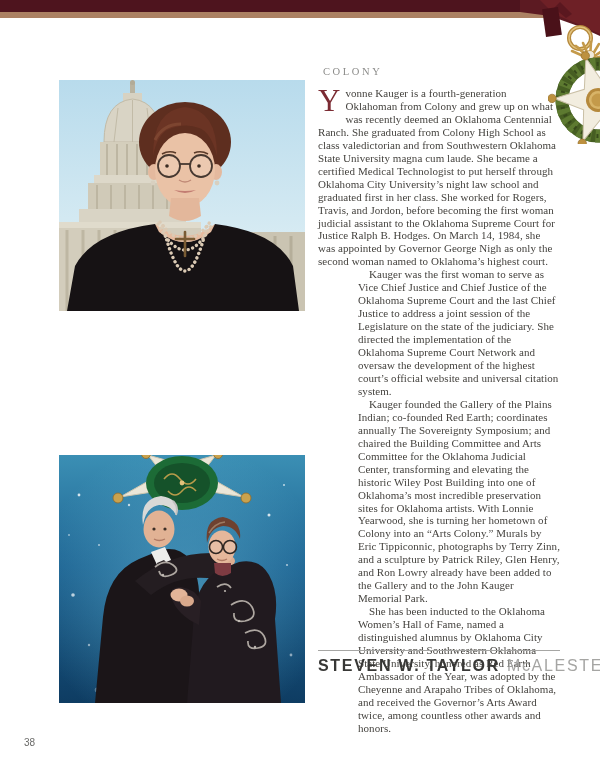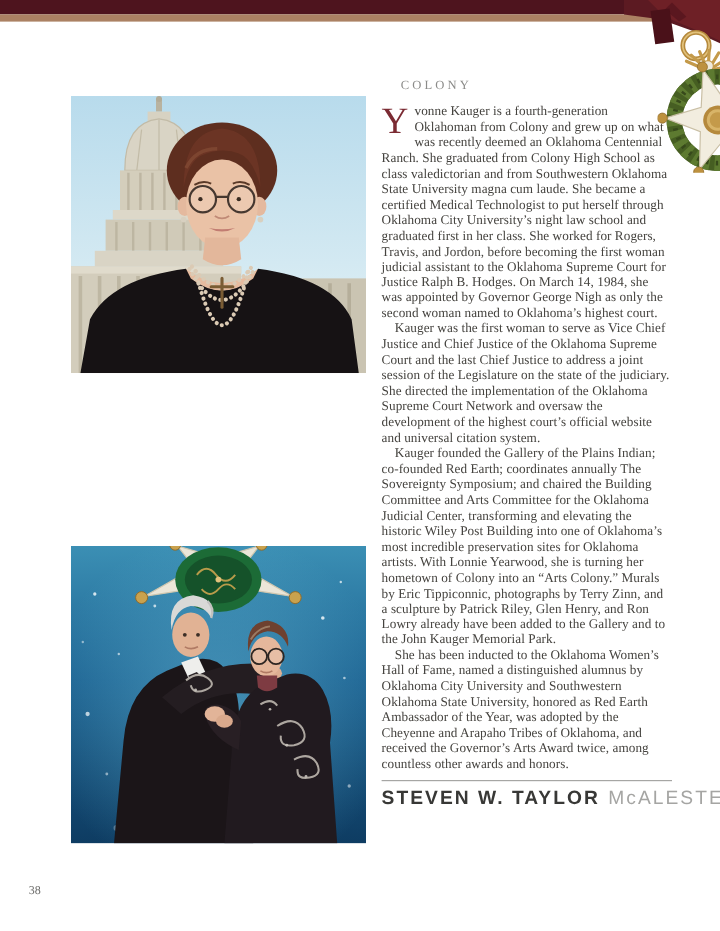--- a/index.html
+++ b/index.html
@@ -19,47 +19,47 @@
   .photo-event{left:59px;top:455px;width:246px;height:248px;}
   .photo svg{display:block;}
 
   
   .article{position:absolute;left:318px;top:64px;width:242px;}
   .title{
     margin:0;font-size:17px;font-weight:700;color:#9a565b;
     letter-spacing:1.6px;line-height:19px;font-family:"Liberation Serif",serif;
   }
   .subtitle{
-    margin:1px 0 0 16px;font-size:10.5px;font-weight:400;color:#8b8b89;
+    margin:1px 0 0 5px;font-size:10.5px;font-weight:400;color:#8b8b89;
     letter-spacing:2.6px;line-height:13px;
   }
   .body-text{margin-top:9px;}
   .body-text p{
     margin:0;font-size:11px;line-height:12.95px;color:#45433f;
     text-align:left;letter-spacing:0.05px;
   }
-  .body-text p.indent{text-indent:11px;}
+  .body-text p.indent{text-indent:11px;margin-left:40px;}
   .dropcap{
     float:left;font-size:31px;line-height:24px;padding:2px 5px 0 0;
     color:#7b2b33;font-weight:400;
   }
 
   
   .caption{position:absolute;left:318px;top:650px;width:242px;font-family:"Liberation Sans",sans-serif;}
   .caption .rule{border:0;border-top:1px solid #a6a6a4;margin:0 0 8px 0;}
   .caption h3{margin:0;font-size:16px;line-height:13px;white-space:nowrap;}
   .caption .cap-name{font-weight:700;color:#383836;letter-spacing:1.7px;}
   .caption .cap-loc{font-weight:400;color:#a5a5a3;letter-spacing:1.7px;margin-left:7px;}
   .caption .cap-text{
     margin:4px 0 0 0;font-size:10px;line-height:13.4px;color:#8f8f8d;width:232px;
     letter-spacing:0.1px;
   }
 
   .page-number{
-    position:absolute;left:24px;top:737px;font-family:Liberation Serif, serif;
+    position:absolute;left:24px;top:737px;font-family:Liberation Sans, sans-serif;
     font-size:10px;color:#6b6b69;
   }
 </style>
 </head>
 <body>
 
 <div class="band-maroon"></div>
 <div class="band-tan"></div>
 
 <svg class="corner-ribbon" viewBox="0 0 80 42">

